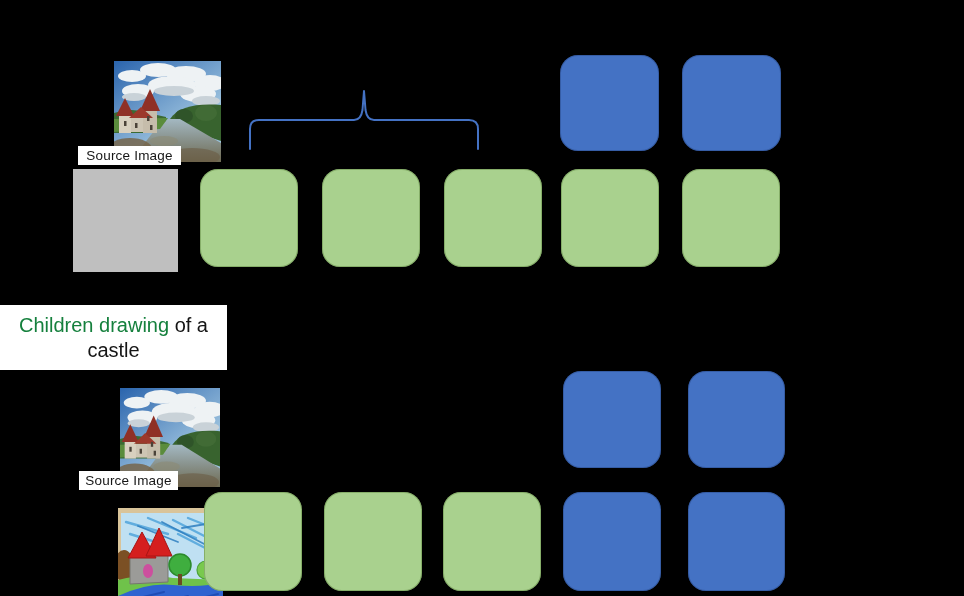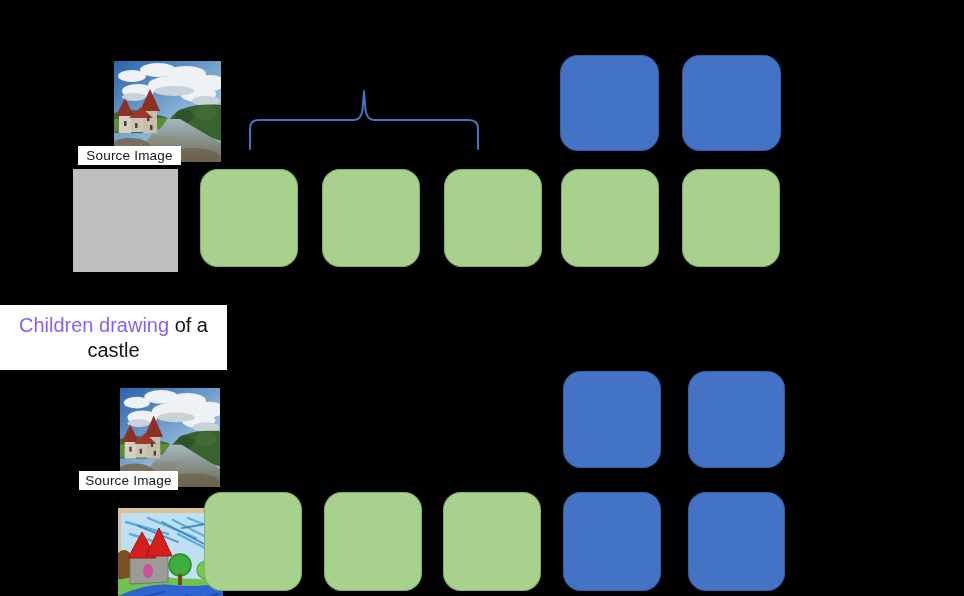--- a/index.html
+++ b/index.html
@@ -14,21 +14,21 @@
   .img-label {
     position:absolute; background:#ffffff; color:#161616;
     font-size:13.5px; letter-spacing:0.2px;
     display:flex; align-items:center; justify-content:center;
   }
   .prompt-box {
     position:absolute; left:0; top:305px; width:227px; height:65px;
     background:#ffffff; color:#151515; text-align:center;
     font-size:20px; line-height:25px; padding-top:8px; box-sizing:border-box;
   }
-  .prompt-box .hl { color:#8b5cf6; }
+  .prompt-box .hl { color:#15803d; }
   .photo { position:absolute; overflow:hidden; }
   .photo svg { display:block; width:100%; height:100%; }
   .brace-wrap { position:absolute; }
 </style>
 </head>
 <body>
 
 <div class="canvas">
 
   <figure class="photo" style="left:74px; top:45px; width:107px; height:101px;">

